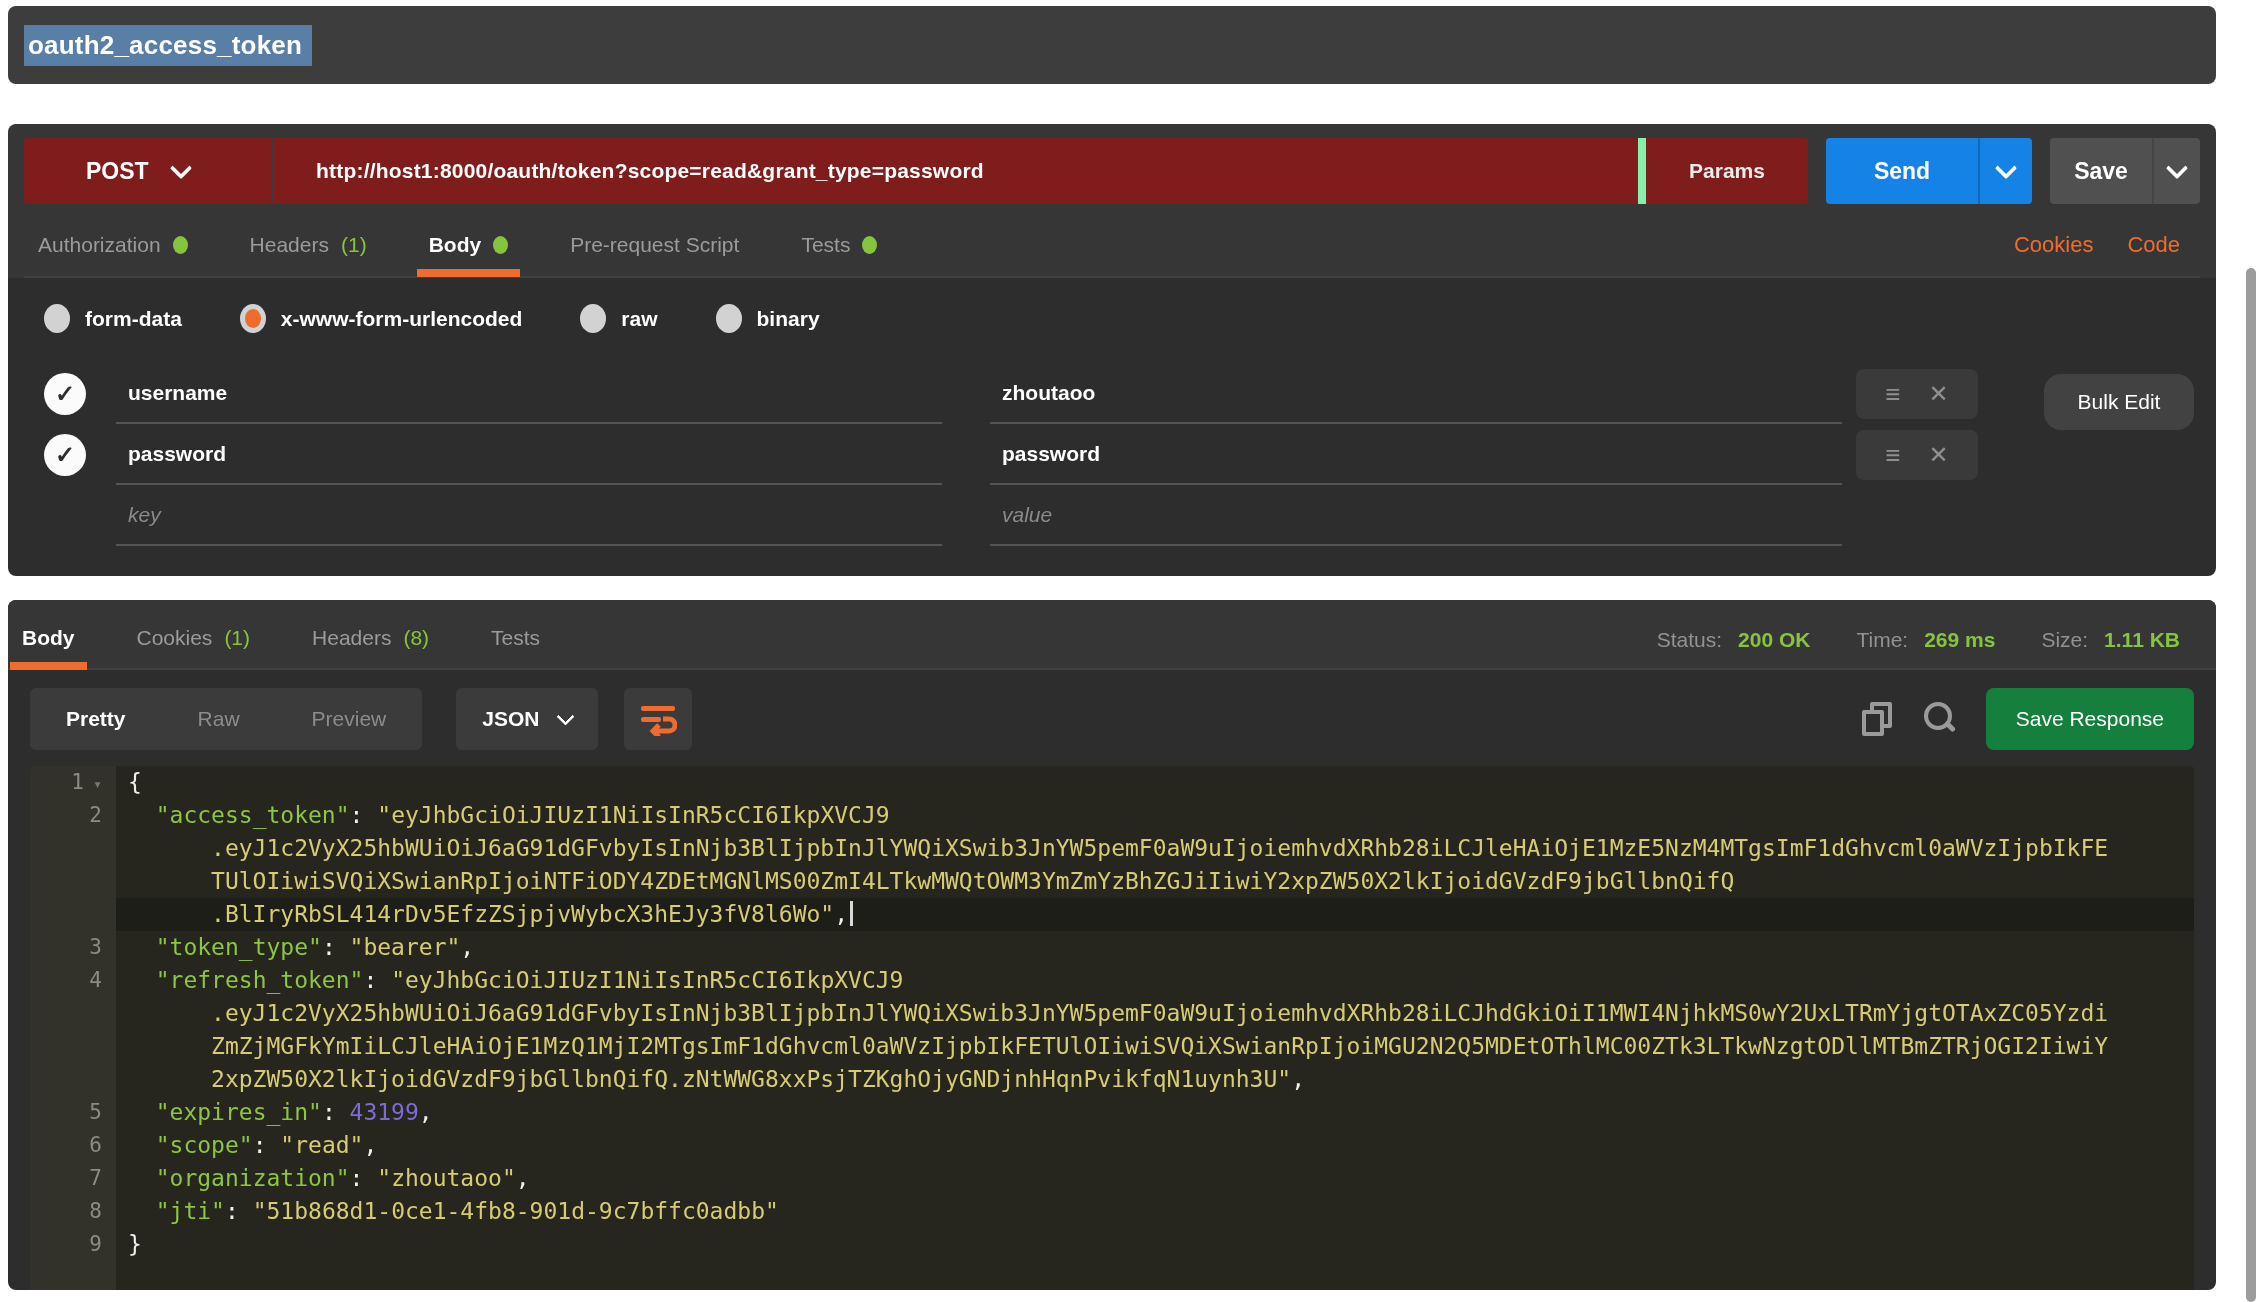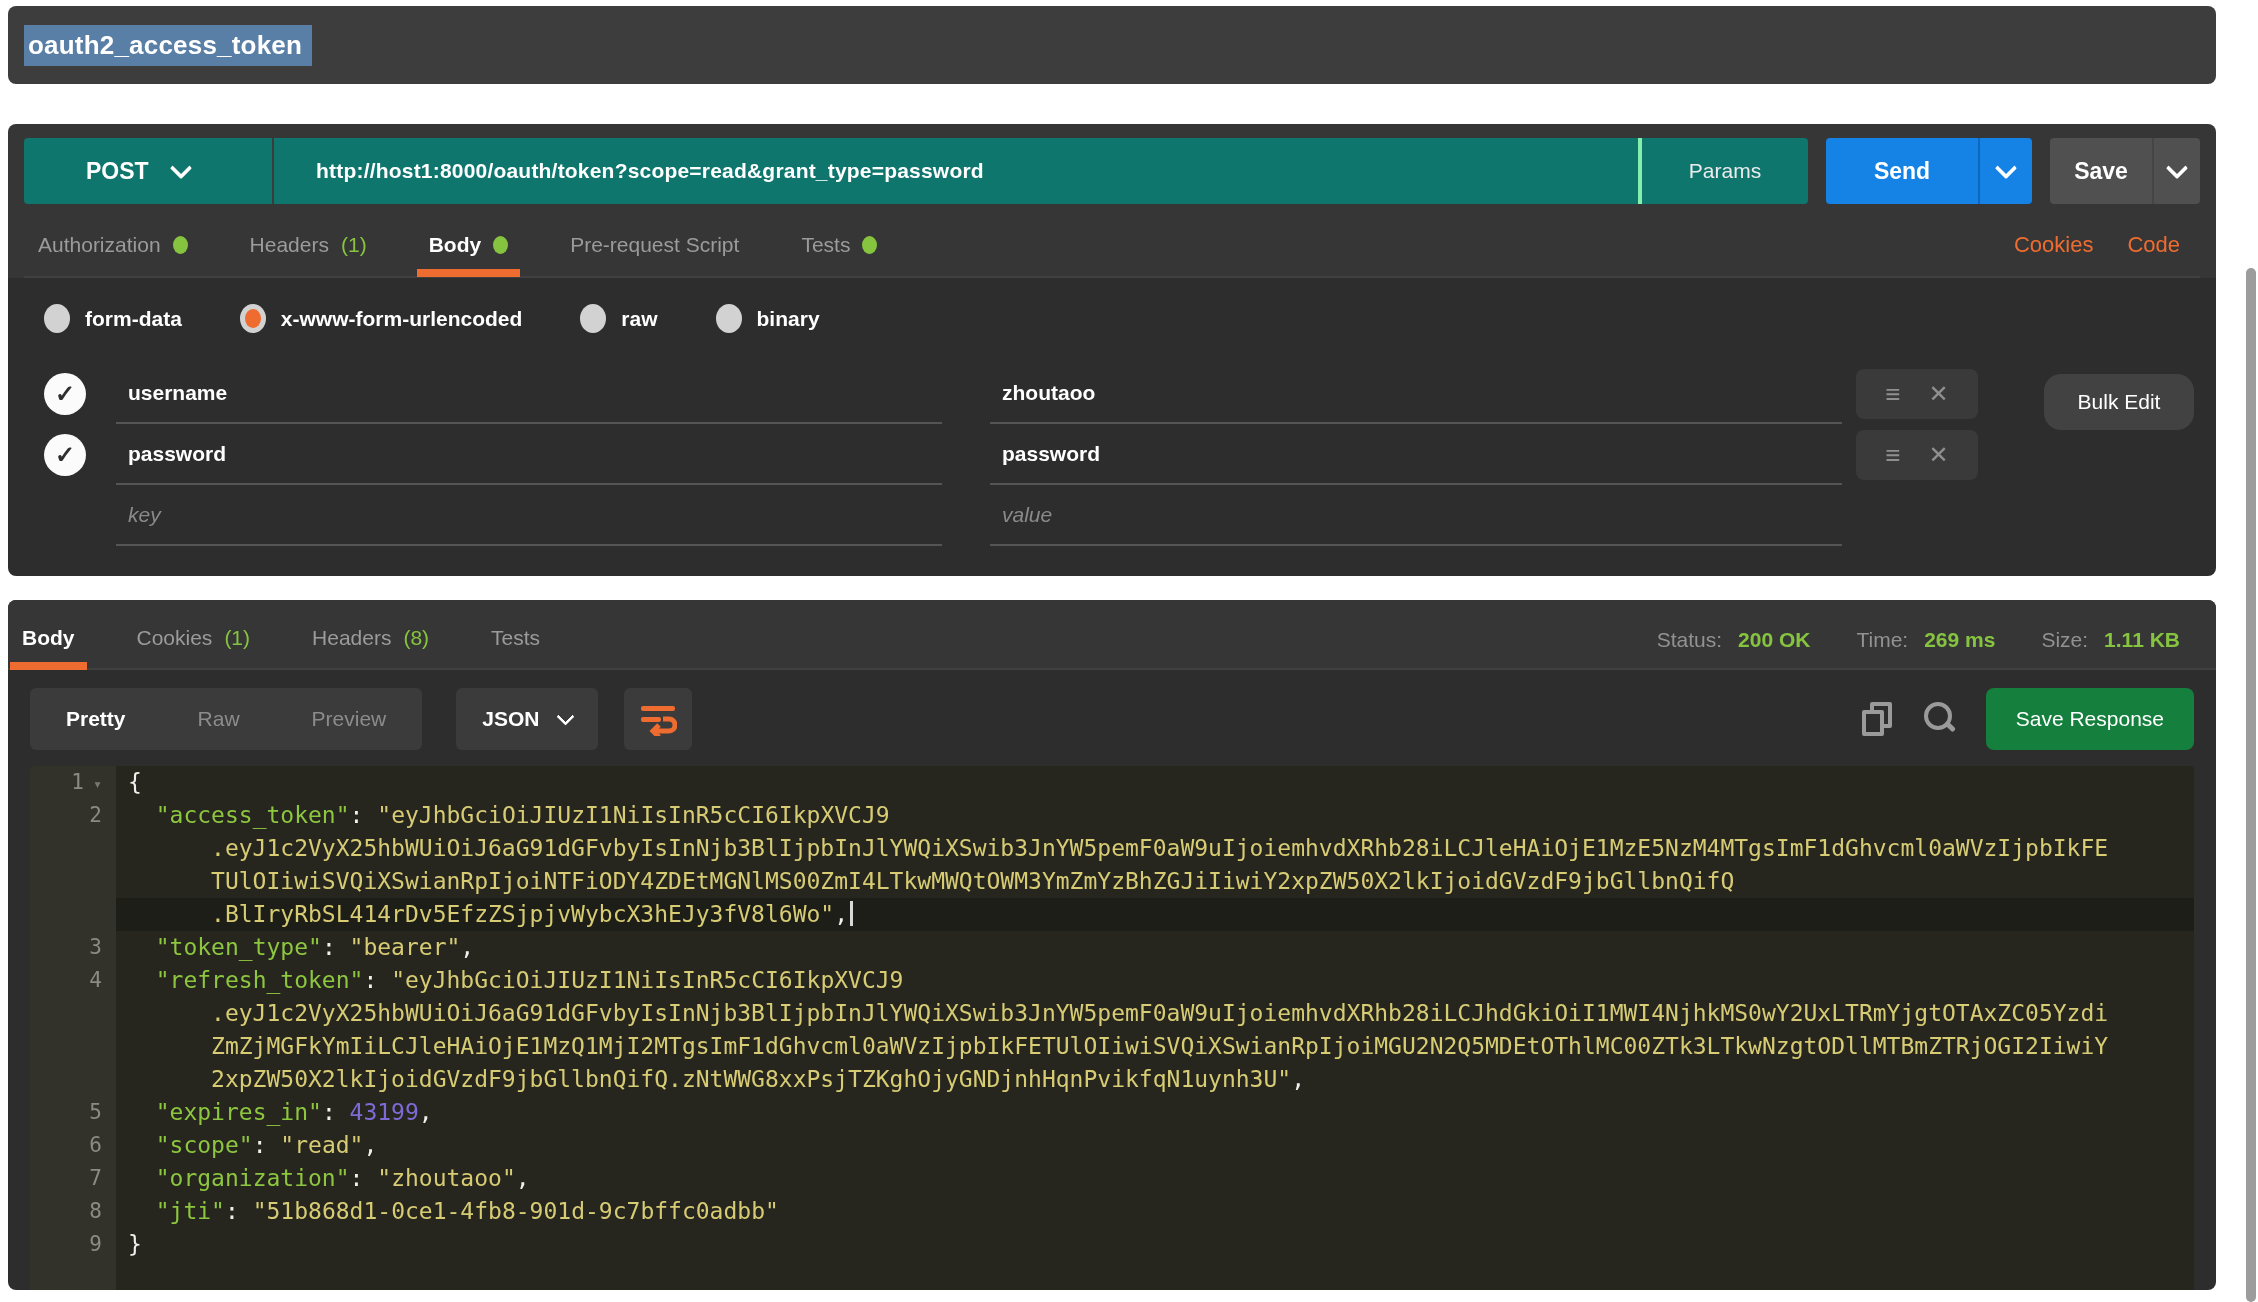--- a/index.html
+++ b/index.html
@@ -15,27 +15,27 @@
   
   .title-panel { margin-top:6px; height:78px; background:#3d3d3d; border-radius:8px;
                  display:flex; align-items:center; padding-left:16px; }
   .title-sel { background:var(--sel); color:#fff; font-size:26px; font-weight:bold;
                padding:5px 10px 5px 4px; letter-spacing:.2px; }
 
   
   .req-panel { margin-top:40px; border-radius:8px; overflow:hidden; }
   .req-top { background:#363636; padding:14px 16px 0 16px; }
   .url-row { display:flex; gap:18px; height:66px; }
-  .urlbar { flex:1; background:#0f766e; border-radius:4px; display:flex; align-items:stretch; }
+  .urlbar { flex:1; background:#7f1d1d; border-radius:4px; display:flex; align-items:stretch; }
   .method { width:250px; display:flex; align-items:center; gap:24px; padding-left:62px;
             border-right:2px solid #3b3b3b; color:#fff; font-size:23px; font-weight:bold; cursor:pointer; }
   .urltext { flex:1; display:flex; align-items:center; padding-left:42px; color:#fff;
              font-size:21px; font-weight:600; letter-spacing:.2px; }
   .params { width:170px; display:flex; align-items:center; justify-content:center;
-            border-left:4px solid #86efac; color:#ececec; font-size:21px; cursor:pointer; }
+            border-left:8px solid #86efac; color:#ececec; font-size:21px; cursor:pointer;font-weight:bold; }
   .send { width:206px; background:var(--blue); border-radius:4px; display:flex; cursor:pointer; }
   .send .main { flex:1; display:flex; align-items:center; justify-content:center;
                 color:#fff; font-size:23px; font-weight:bold; }
   .send .chev { width:54px; display:flex; align-items:center; justify-content:center;
                 border-left:2px solid rgba(10,80,160,.55); }
   .save { width:150px; background:#505050; border-radius:4px; display:flex; cursor:pointer; }
   .save .main { flex:1; display:flex; align-items:center; justify-content:center;
                 color:#fff; font-size:23px; font-weight:bold; }
   .save .chev { width:48px; display:flex; align-items:center; justify-content:center;
                 border-left:2px solid #454545; }

